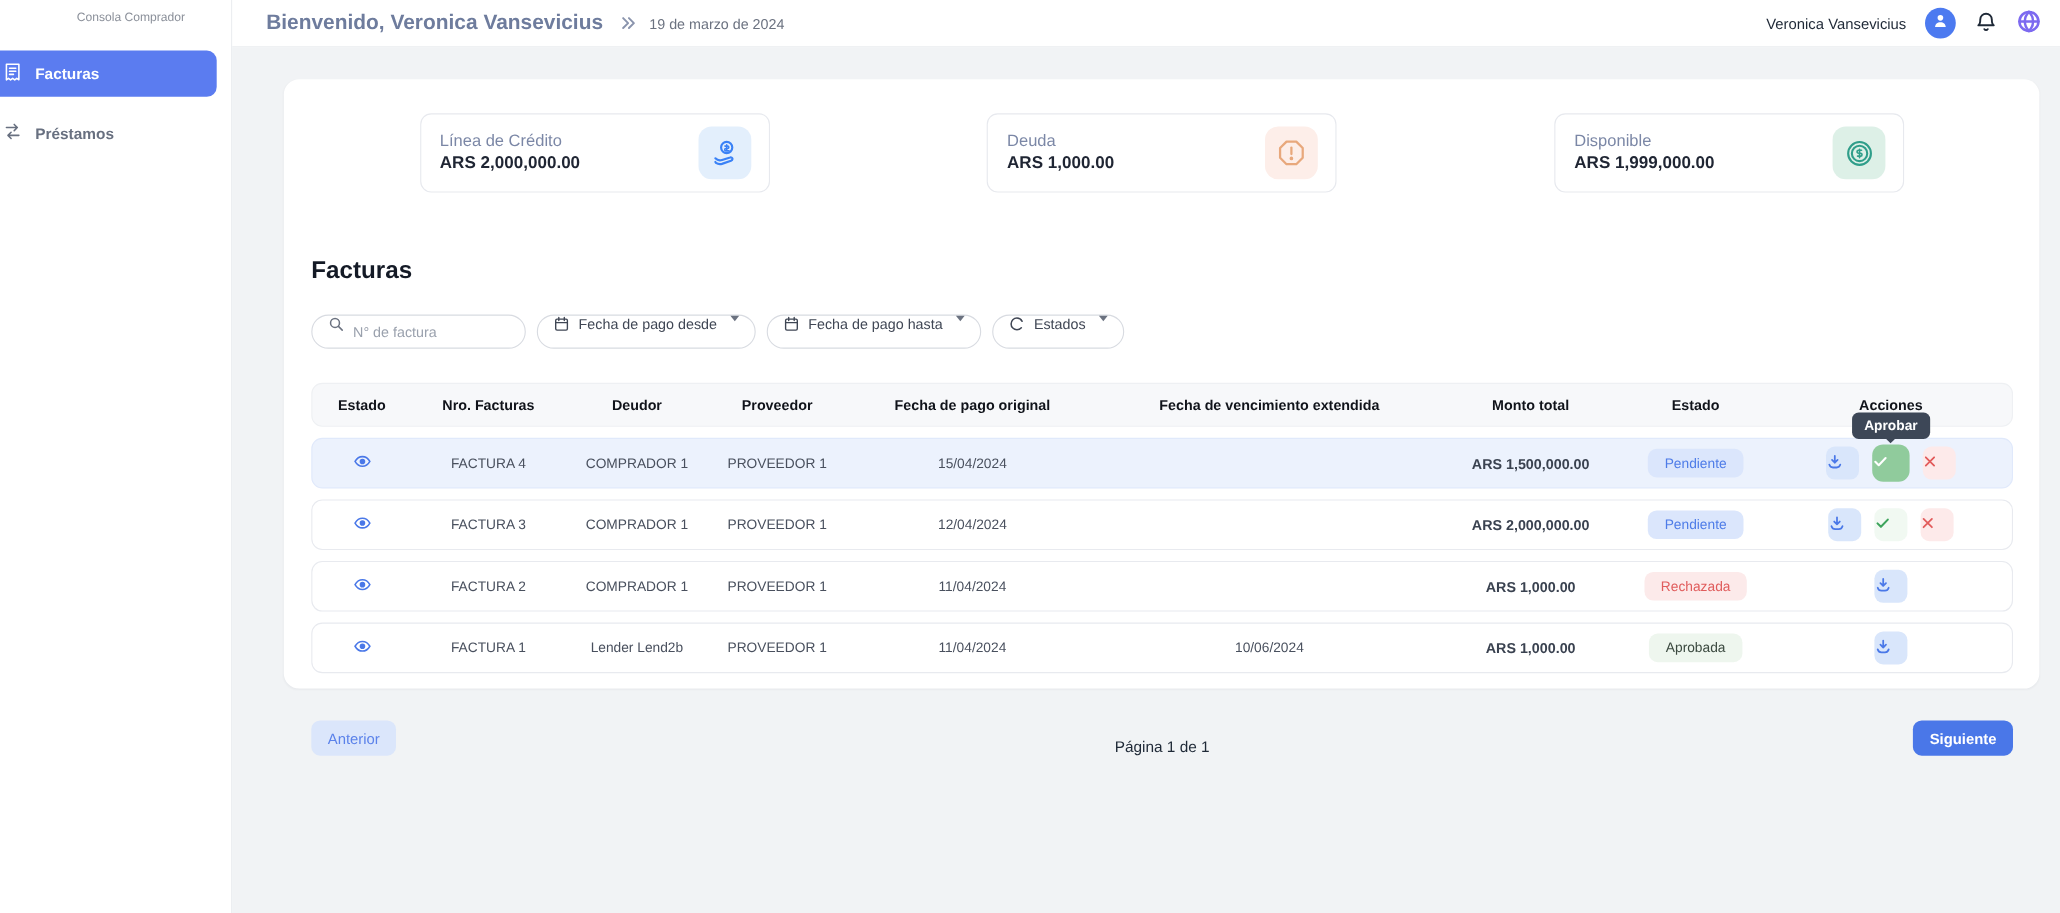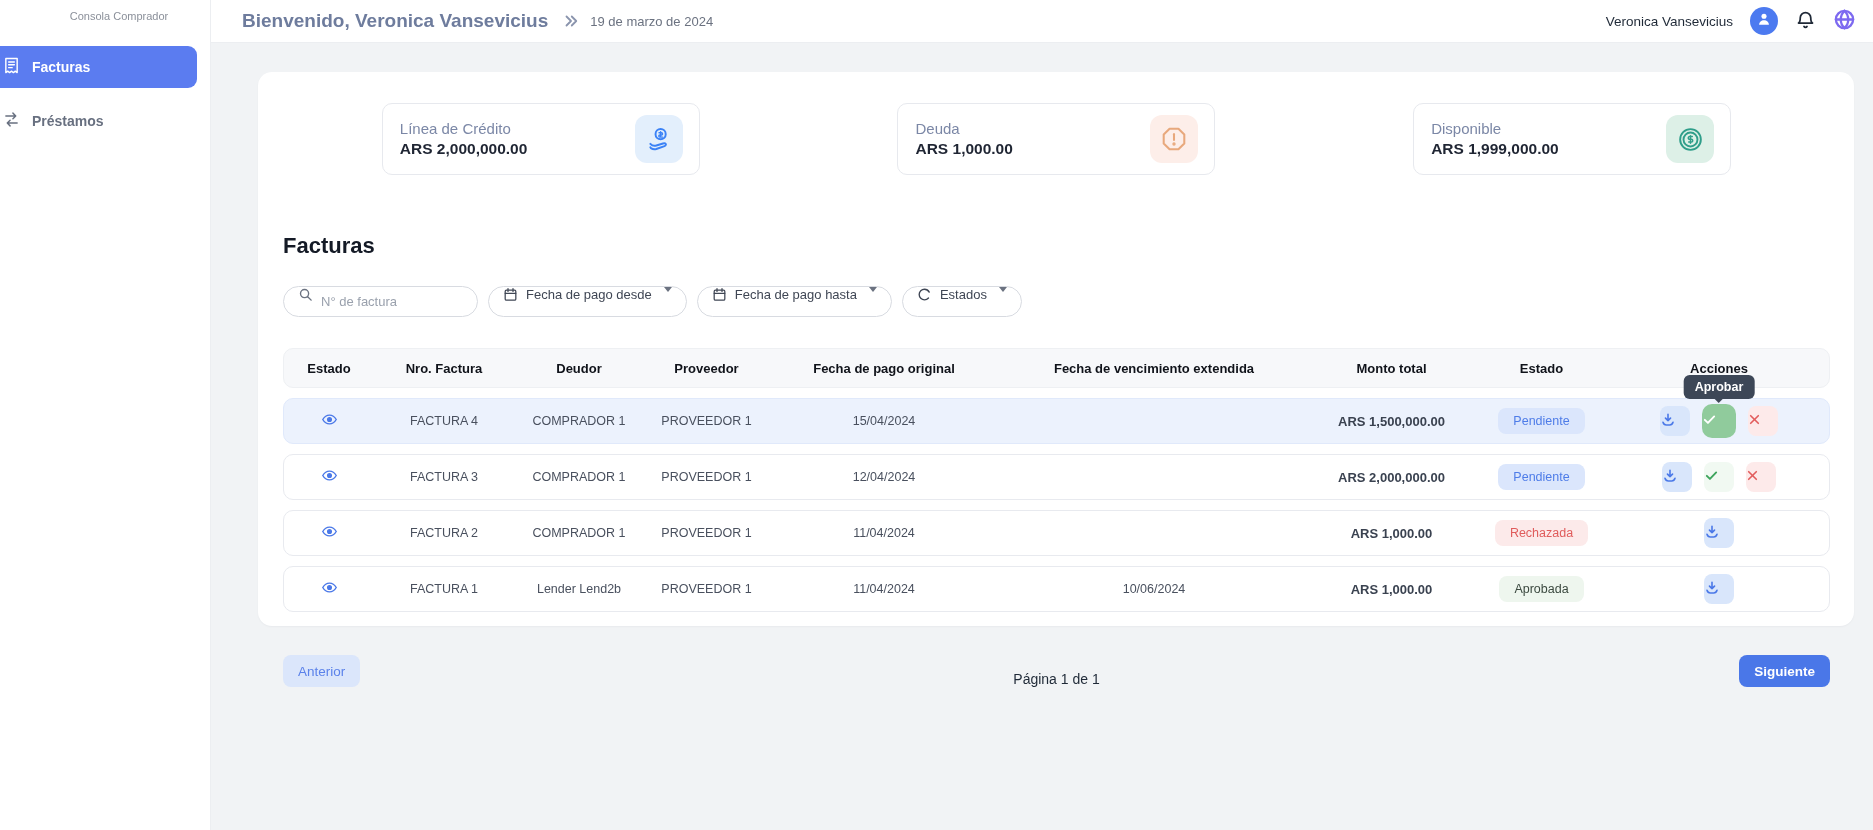--- a/index.html
+++ b/index.html
@@ -313,21 +313,21 @@
                 </svg>
             </span>
             <span>Estados</span>
             <span class="caret"></span>
           </button>
         </div>
 
         <div class="table">
           <div class="thead grid-row">
               <div class="th">Estado</div>
-              <div class="th">Nro. Factura</div>
+              <div class="th">Nro. Facturas</div>
               <div class="th">Deudor</div>
               <div class="th">Proveedor</div>
               <div class="th">Fecha de pago original</div>
               <div class="th">Fecha de vencimiento extendida</div>
               <div class="th">Monto total</div>
               <div class="th">Estado</div>
               <div class="th">Acciones</div>
             </div>
           <div id="tbody">
               <div class="trow grid-row highlighted">

